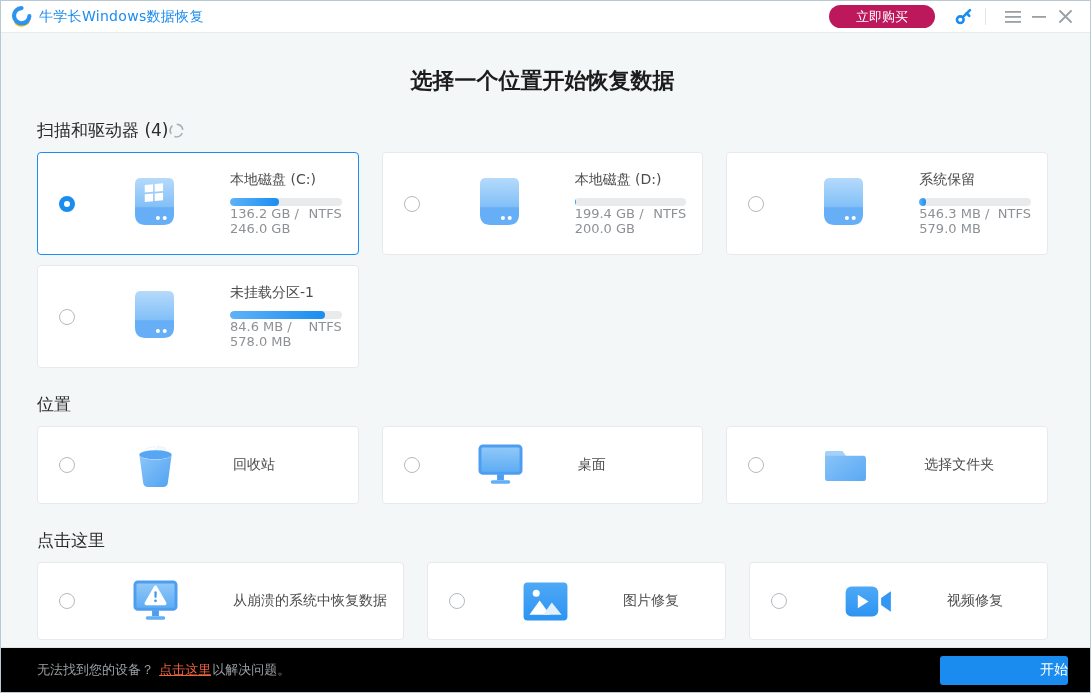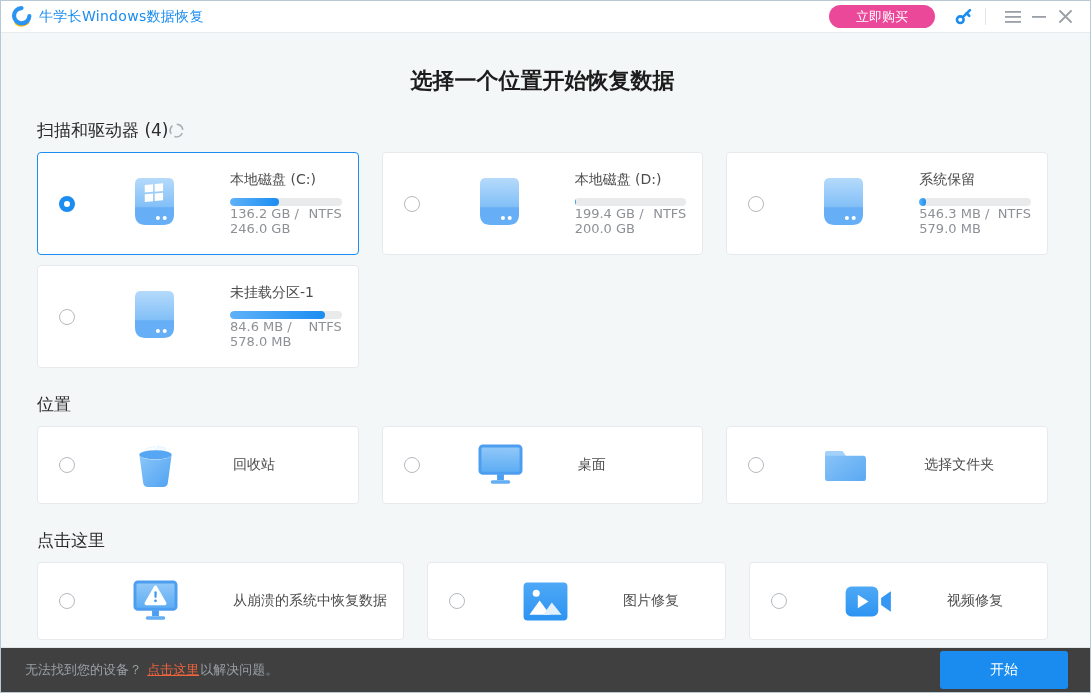--- a/index.html
+++ b/index.html
@@ -11,21 +11,21 @@
   }
   
   .titlebar {
     height:32px; flex:none; background:#fff; border-bottom:1px solid #e9ecee;
     display:flex; align-items:center; padding:0 12px 0 9px;
   }
   .logo { width:23px; height:23px; flex:none; }
   .app-title { font-size:14px; color:#1a8cf0; margin-left:6px; letter-spacing:.3px; }
   .buy-btn {
     margin-left:auto; height:23px; padding:0 27px; border:none; border-radius:12px;
-    background:#ec4899; color:#fff; font-size:13px; line-height:23px; cursor:pointer;
+    background:#be185d; color:#fff; font-size:13px; line-height:23px; cursor:pointer;
     font-family:inherit;
   }
   .key-btn { margin-left:18px; width:20px; height:20px; display:flex; align-items:center; justify-content:center; cursor:pointer; }
   .tb-divider { width:1px; height:17px; background:#e3e6e8; margin:0 14px 0 12px; }
   .win-ctrl { width:26px; height:24px; display:flex; align-items:center; justify-content:center; cursor:pointer; }
   
   .content { flex:1; padding:0 42px 0 36px; overflow:hidden; }
   .page-title { text-align:center; font-size:22px; font-weight:600; color:#1c1c1c; margin-top:33px; }
   .section-header {
     display:flex; align-items:center; 
@@ -47,28 +47,28 @@
   .drive-icon { flex:none; margin-left:23px; }
   .drive-info { flex:1; min-width:0; margin-left:19px; }
   .drive-name { font-size:14px; color:#4c4c4c; margin-bottom:9px; }
   .progress { height:8px; border-radius:4px; background:#e9eaeb; overflow:hidden; }
   .progress-fill { height:100%; border-radius:4px; background:linear-gradient(90deg,#5fb2f8,#1b8df1); }
   .drive-meta { display:flex; justify-content:space-between; font-size:13px; color:#8d9196; }
   .opt-icon { flex:none; margin-left:21px; display:flex; align-items:center; }
   .opt-label { font-size:14px; color:#4c4c4c; margin-left:18px; white-space:nowrap; }
   
   .footer {
-    height:45px; flex:none; background:#404040; border-top:1px solid #e2e6e9;
-    display:flex; align-items:center; padding:0 22px 0 24px;gap:24px;
+    height:45px; flex:none; background:#000000; border-top:1px solid #e2e6e9;
+    display:flex; align-items:center; padding:0 22px 0 36px;gap:24px;
   }
   .hint { font-size:13px; color:#9aa0a5; }
   .hint-link { color:#f0633c; text-decoration:underline; cursor:pointer; margin:0 1px; }
   .start-btn {
-    margin-left:auto; width:128px; height:38px; border:none; border-radius:3px;
-    background:#1a8cf0; color:#fff; font-size:14px; cursor:pointer; font-family:inherit;
+    margin-left:auto; width:128px; height:29px; border:none; border-radius:3px;
+    background:#1a8cf0; color:#fff; font-size:14px; cursor:pointer; font-family:inherit;text-align:right;
   }
 </style>
 </head>
 <body>
 
 <svg width="0" height="0" style="position:absolute">
   <defs>
     <linearGradient id="gDrive" x1="0" y1="0" x2="0" y2="1">
       <stop offset="0" stop-color="#b5dafb"></stop>
         <stop offset="1" stop-color="#7dbdf7"></stop>

